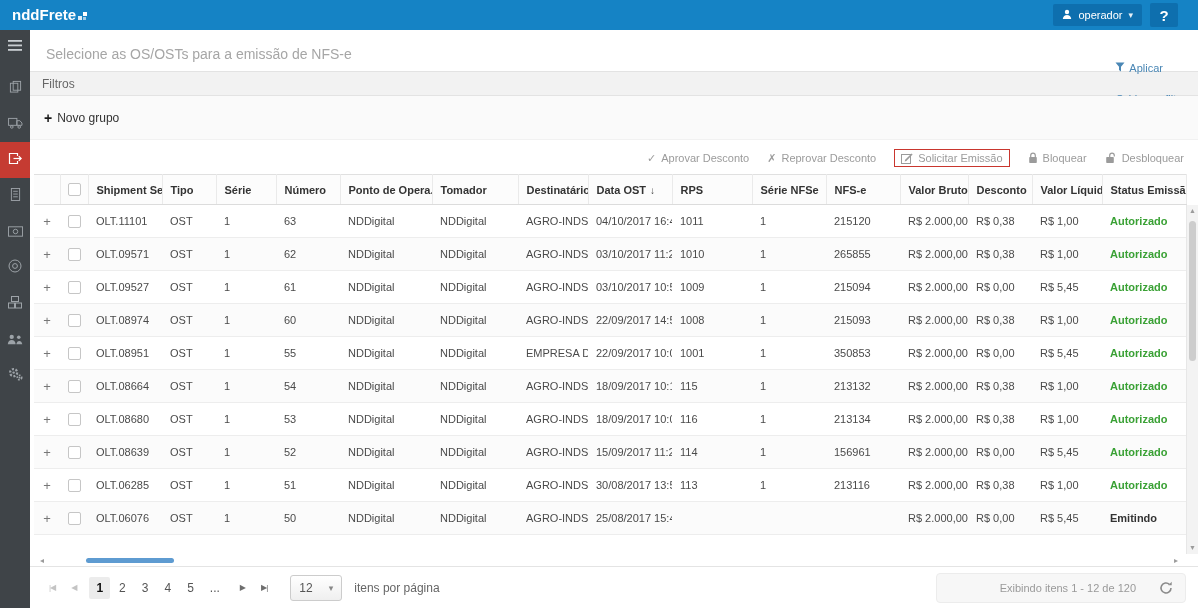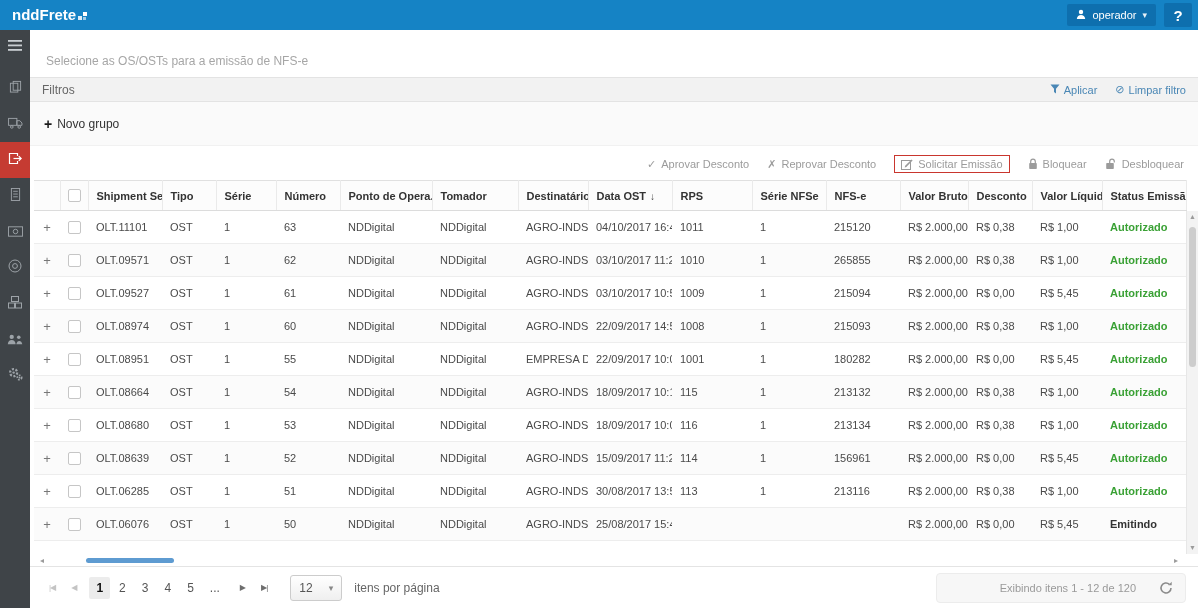--- a/index.html
+++ b/index.html
@@ -5,39 +5,39 @@
   * { box-sizing: border-box; }
   html,body { margin:0; padding:0; }
   body {
     width:1198px; height:608px; overflow:hidden; background:#fff;
     font-family:"Liberation Sans", sans-serif; -webkit-font-smoothing:antialiased;
   }
   
   .topbar { height:30px; background:#1583c5; display:flex; align-items:center; }
   .brand { color:#fff; font-weight:bold; font-size:15px; padding-left:12px; display:flex; align-items:flex-start; gap:2px; }
   .brand-mark { margin-top:1px; }
-  .topbar-right { margin-left:auto; display:flex; align-items:center; gap:8px; padding-right:6px; }
+  .topbar-right { margin-left:auto; display:flex; align-items:center; gap:8px; padding-right:20px; }
   .user-btn { background:#0e6fae; color:#fff; font-size:11px; height:22px; padding:0 9px; border-radius:2px; display:flex; align-items:center; gap:6px; cursor:pointer; }
   .user-btn .caret { font-size:9px; opacity:.9; }
   .help-btn { background:#0e6fae; color:#fff; width:28px; height:24px; border-radius:2px; font-weight:bold; font-size:15px; display:flex; align-items:center; justify-content:center; cursor:pointer; }
   
   .app { display:flex; height:578px; }
   .sidebar { width:30px; background:#3f4448; display:flex; flex-direction:column; flex:none; }
   .side-icon { height:36px; display:flex; align-items:center; justify-content:center; color:#9da3a8; cursor:pointer; }
   .side-icon.menu { height:32px; color:#c9ced2; margin-bottom:8px; }
   .side-icon.active { background:#c53b32; color:#fff; }
   .main { flex:1; display:flex; flex-direction:column; min-width:0; }
   
   .page-head { padding:11px 16px 9px 16px; }
   .page-title { font-size:20px; color:#4d4d4d; }
-  .page-sub { font-size:12px; color:#a6a6a6; margin-top:13px; }
+  .page-sub { font-size:14px; color:#a6a6a6; margin-top:5px; }
   
   .filters-bar { height:25px; background:#f2f2f2; border-top:1px solid #e3e3e3; border-bottom:1px solid #e3e3e3; display:flex; align-items:center; padding:6px 12px; flex:none; }
   .filters-title { font-size:12px; color:#666; }
-  .filters-actions { margin-left:auto; display:flex; gap:18px; }
+  .filters-actions { margin-left:auto; display:flex; gap:18px;flex-direction:column; }
   .filter-link { font-size:11px; color:#4a87b5; display:flex; align-items:center; gap:4px; cursor:pointer; }
   .filter-link .glyph { font-size:11px; }
   
   .group-bar { height:44px; background:#fafafa; display:flex; align-items:center; padding:0 14px; border-bottom:1px solid #f1f1f1; flex:none; }
   .new-group { font-size:12px; color:#333; display:flex; align-items:center; gap:5px; cursor:pointer; }
   .new-group .plus { font-weight:bold; font-size:14px; color:#1a1a1a; }
   
   .actions-bar { display:flex; justify-content:flex-end; align-items:center; gap:18px; padding:9px 14px 7px 14px; flex:none; }
   .action-btn { font-size:11px; color:#9b9b9b; display:flex; align-items:center; gap:5px; cursor:pointer; white-space:nowrap; }
   .action-btn .a-ic { display:inline-flex; align-items:center; font-size:11px; }
@@ -393,21 +393,21 @@
                 <td>OLT.08951</td>
                 <td>OST</td>
                 <td>1</td>
                 <td>55</td>
                 <td>NDDigital</td>
                 <td>NDDigital</td>
                 <td>EMPRESA D...</td>
                 <td>22/09/2017 10:00</td>
                 <td>1001</td>
                 <td>1</td>
-                <td>180282</td>
+                <td>350853</td>
                 <td>R$ 2.000,00</td>
                 <td>R$ 0,00</td>
                 <td>R$ 5,45</td>
                 <td class="status-authorized">Autorizado</td>
               </tr>
               <tr>
                 <td class="expand">+</td>
                 <td class="checkcell"><span class="checkbox"></span></td>
                 <td>OLT.08664</td>
                 <td>OST</td>

